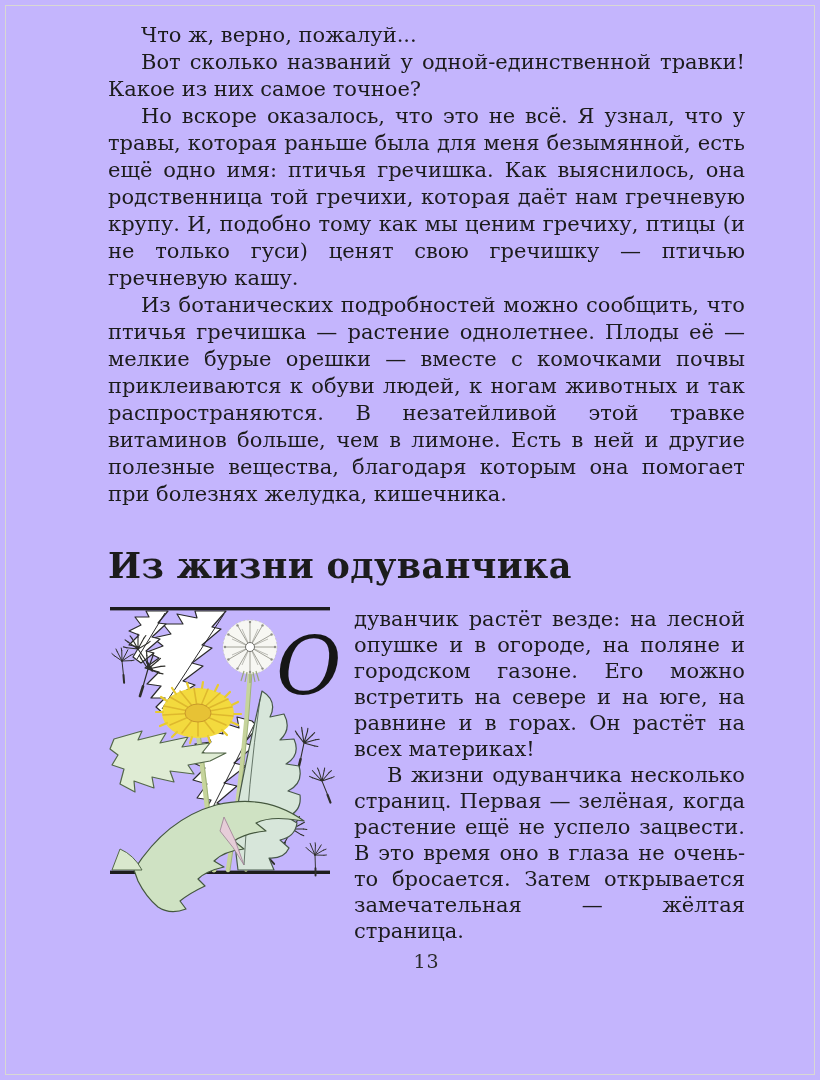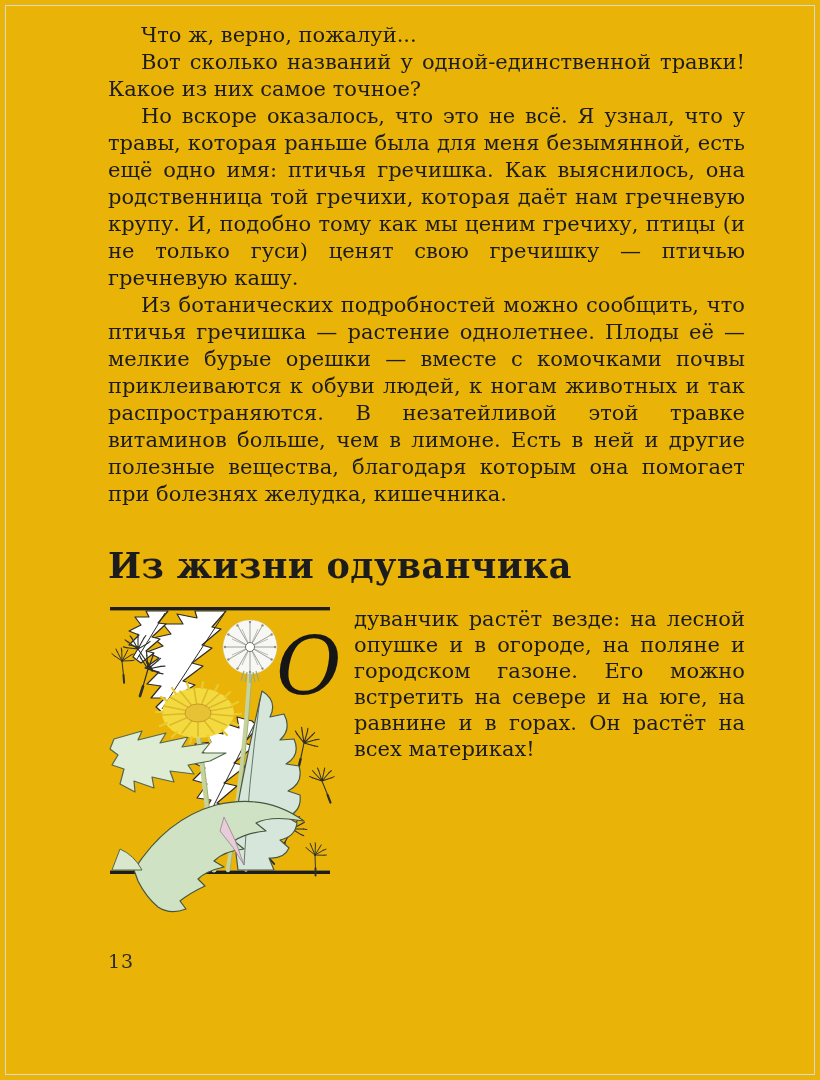--- a/index.html
+++ b/index.html
@@ -1,18 +1,18 @@
 <!DOCTYPE html>
 <html lang="ru"><head>
 <meta charset="utf-8">
 <style>
   html,body{margin:0;padding:0;background:#e8e8e6;}
   .page{
     position:relative;width:820px;height:1080px;margin:0 auto;
-    background:#eab308;color:#1c1c1c;overflow:hidden;
+    background:#c4b5fd;color:#1c1c1c;overflow:hidden;
     font-family:"DejaVu Serif", serif;
   }
   .frame{position:absolute;inset:5px;border:1px solid #d8d8d3;pointer-events:none;}
   .content{position:absolute;left:108px;top:22px;width:637px;}
   p.body{
     margin:0;font-size:21px;line-height:27px;text-align:justify;
     font-weight:400;
   }
   p.indent{text-indent:33px;}
   p.noindent{text-indent:0;}
@@ -20,21 +20,21 @@
     margin:44px 0 0 0;font-size:35px;line-height:28px;font-weight:700;
     letter-spacing:.4px;font-family:"DejaVu Serif", serif;
   }
   section.dandelion{margin-top:26px;}
   section.dandelion p.body{line-height:26px;}
   figure.illustration{
     float:left;width:234px;height:312px;margin:1px 12px 0 0;padding:0;
   }
   .clear{clear:both;}
   .pagenum{
-    position:absolute;top:950px;left:108px;width:637px;text-align:left;
+    position:absolute;top:950px;left:108px;width:637px;text-align:center;
     font-size:19px;letter-spacing:1px;color:#2a2a2a;
   }
 </style>
 </head>
 <body>
 
 <div class="page">
   <div class="frame"></div>
 
   <main class="content">
@@ -132,18 +132,19 @@
             </g>
             <circle r="4.5" fill="#ffffff" stroke="#70706a" stroke-width="1"></circle>
             <path d="M-6,24 L-9,34 M0,26 L0,36 M6,24 L9,34 M-3,25 L-5,35 M3,25 L5,35" stroke="#9aa77b" stroke-width="1.2" fill="none"></path>
           </g>
 
           <text x="168" y="87" font-family="'DejaVu Serif', serif" font-size="80" font-style="italic" fill="#161616">О</text>
         </svg>
       </figure>
 
       <p class="body noindent">дуванчик растёт везде: на лесной опушке и в огороде, на поляне и городском газоне. Его можно встретить на севере и на юге, на равнине и в горах. Он растёт на всех материках!</p>
+      <p class="body indent">В жизни одуванчика несколько страниц. Первая — зелёная, когда растение ещё не успело зацвести. В это время оно в глаза не очень-то бросается. Затем открывается замечательная — жёлтая страница.</p>
       <div class="clear"></div>
     </section>
   </main>
 
   <div class="pagenum">13</div>
 </div>
 
 </body></html>

